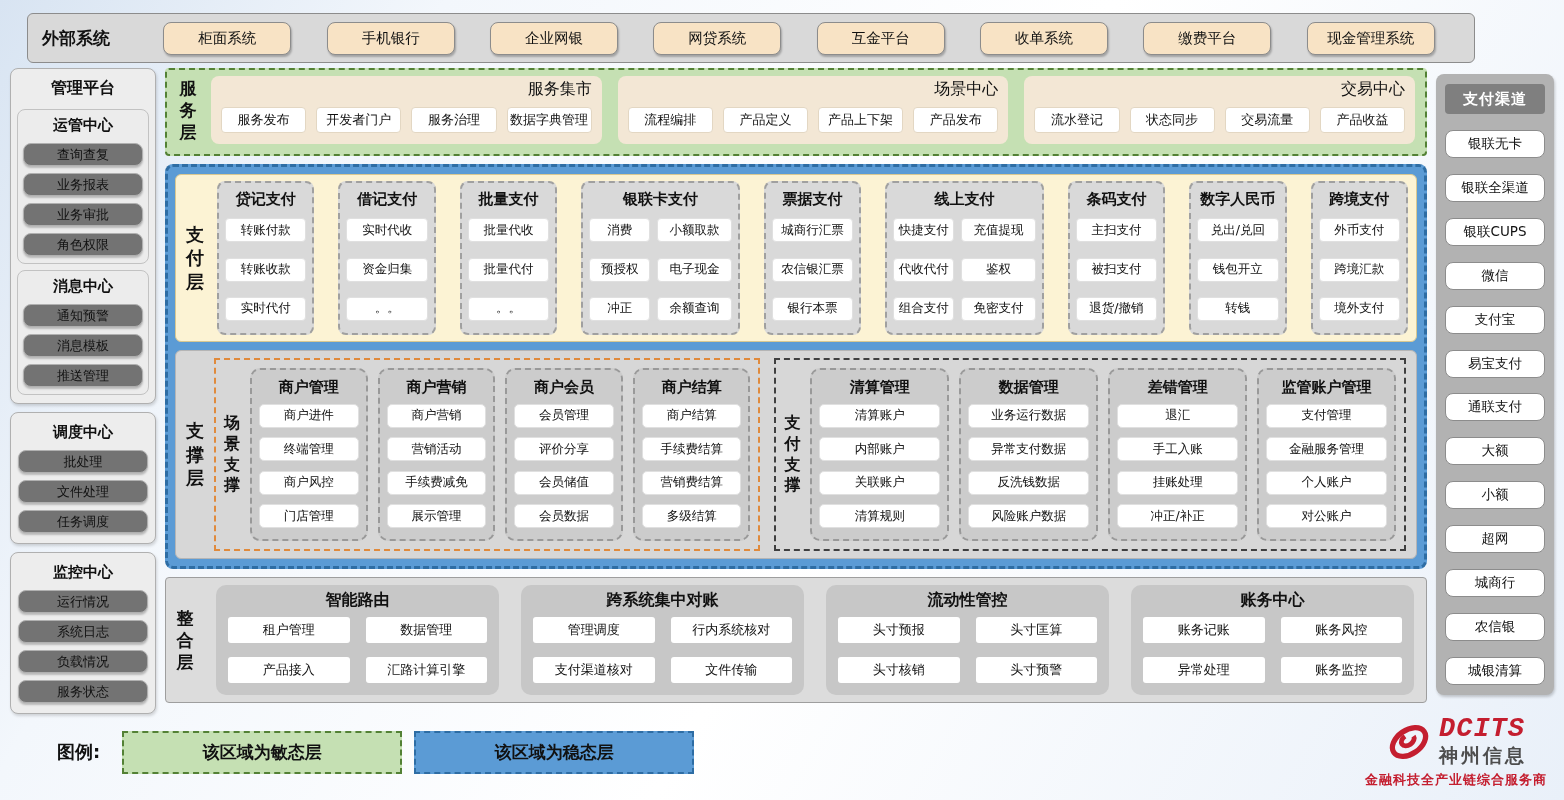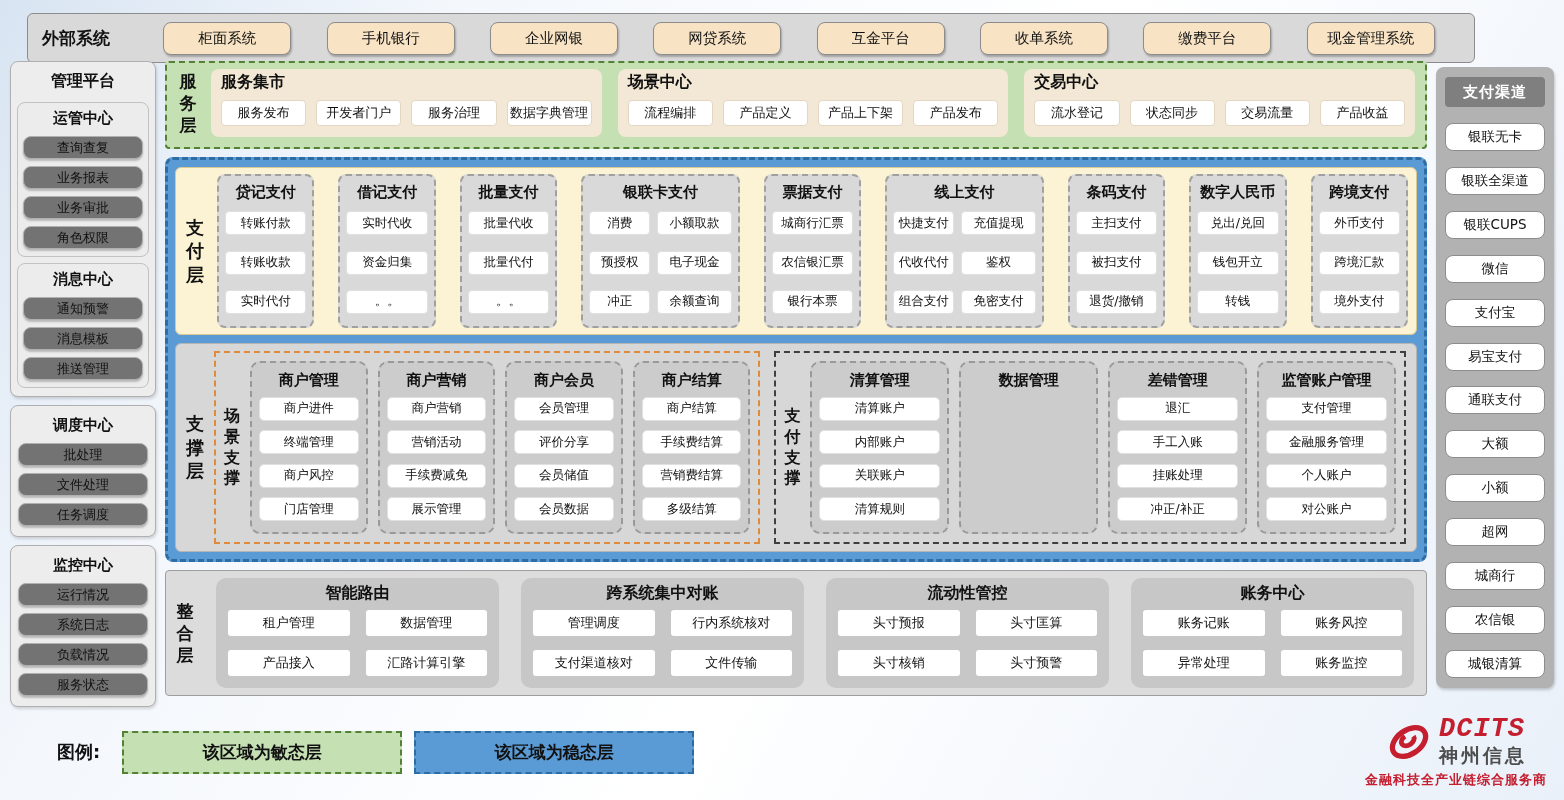--- a/index.html
+++ b/index.html
@@ -12,21 +12,21 @@
   
   .top-bar{ position:absolute; left:27px; top:13px; width:1448px; height:50px;
     background:#d9d9d9; border:1px solid #8c8c8c; border-radius:6px;
     display:flex; align-items:center; padding:0 14px; }
   .top-label{ font-weight:bold; font-size:17px; width:96px; flex:none; }
   .top-btns{ flex:1; display:flex; justify-content:space-evenly; align-items:center; gap:10px; }
   .ext-btn{ width:128px; height:33px; background:#f8e3c5; border:1px solid #8c8c8c; border-radius:8px;
     display:flex; align-items:center; justify-content:center; font-size:14.5px;
     box-shadow:1px 2px 2px rgba(0,0,0,.25); }
   
-  .main-row{ position:absolute; top:61px; left:10px; width:1544px; height:635px; display:flex; gap:9px; }
+  .main-row{ position:absolute; top:68px; left:10px; width:1544px; height:635px; display:flex; gap:9px; }
   
   .left-sidebar{ width:146px; flex:none; display:flex; flex-direction:column; justify-content:space-between; gap:8px; }
   .side-panel{ background:#ededed; border:1px solid #b0b0b0; border-radius:8px; padding:6px 6px 8px 6px;
     box-shadow:1px 2px 3px rgba(0,0,0,.15); }
   .side-title{ font-weight:bold; font-size:16px; text-align:center; padding:3px 0 4px 0; }
   .side-group{ background:#ececec; border:1px solid #c2c2c2; border-radius:8px; padding:4px 5px 7px 5px; margin-top:6px; }
   .side-group.plain{ border:none; background:transparent; margin-top:0; padding:2px 1px 2px 1px; }
   .group-title{ font-weight:bold; font-size:15px; text-align:center; padding:2px 0 1px 0; }
   .side-btn{ background:#737373; border:1px solid #b0b0b0; border-radius:8px; height:23px; margin-top:7px;
     display:flex; align-items:center; justify-content:center; font-size:13px;
@@ -35,21 +35,21 @@
   .center-col{ flex:1; display:flex; flex-direction:column; gap:8px; }
   .v-label{ flex:none; width:30px; display:flex; align-items:center; justify-content:center;
     font-weight:bold; font-size:17px; line-height:1.3; text-align:center; }
   .v-label > span{ display:inline-block; width:1.15em; word-break:break-all; }
   
   .service-layer{ height:88px; background:#c5e0b3; border:2px dashed #538135; border-radius:4px;
     display:flex; align-items:stretch; gap:8px; padding:6px 10px 10px 6px; }
   .svc-panels{ flex:1; display:flex; gap:16px; }
   .svc-panel{ flex:1; background:#f3e7d5; border-radius:8px; padding:3px 10px 7px 10px;
     display:flex; flex-direction:column; }
-  .svc-title{ font-weight:bold; font-size:16px; text-align:left; height:24px; }
+  .svc-title{ font-weight:normal; font-size:16px; text-align:right; height:24px; }
   .svc-row{ flex:1; display:flex; gap:10px; align-items:center; }
   .svc-btn{ flex:1; background:#fff; border:1px solid #e3d7c3; border-radius:4px; height:26px;
     display:flex; align-items:center; justify-content:center; font-size:13px; }
   
   .blue-container{ flex:1; background:#5b9bd5; border:3px dashed #2e6da4; border-radius:8px;
     padding:7px; display:flex; flex-direction:column; gap:8px; }
   
   .payment-layer{ height:168px; background:#fcf3d4; border:1px solid #d9c891; border-radius:6px;
     display:flex; gap:7px; padding:6px 8px 6px 4px; }
   .payment-layer .v-label{ font-size:18px; }
@@ -349,20 +349,26 @@
                     <div class="sup-title">清算管理</div>
                     <div class="sup-items">
                       <div class="sup-btn">清算账户</div>
                       <div class="sup-btn">内部账户</div>
                       <div class="sup-btn">关联账户</div>
                       <div class="sup-btn">清算规则</div>
                     </div>
                   </div>
                   <div class="sup-col">
                     <div class="sup-title">数据管理</div>
+                    <div class="sup-items">
+                      <div class="sup-btn">业务运行数据</div>
+                      <div class="sup-btn">异常支付数据</div>
+                      <div class="sup-btn">反洗钱数据</div>
+                      <div class="sup-btn">风险账户数据</div>
+                    </div>
                   </div>
                   <div class="sup-col">
                     <div class="sup-title">差错管理</div>
                     <div class="sup-items">
                       <div class="sup-btn">退汇</div>
                       <div class="sup-btn">手工入账</div>
                       <div class="sup-btn">挂账处理</div>
                       <div class="sup-btn">冲正/补正</div>
                     </div>
                   </div>

